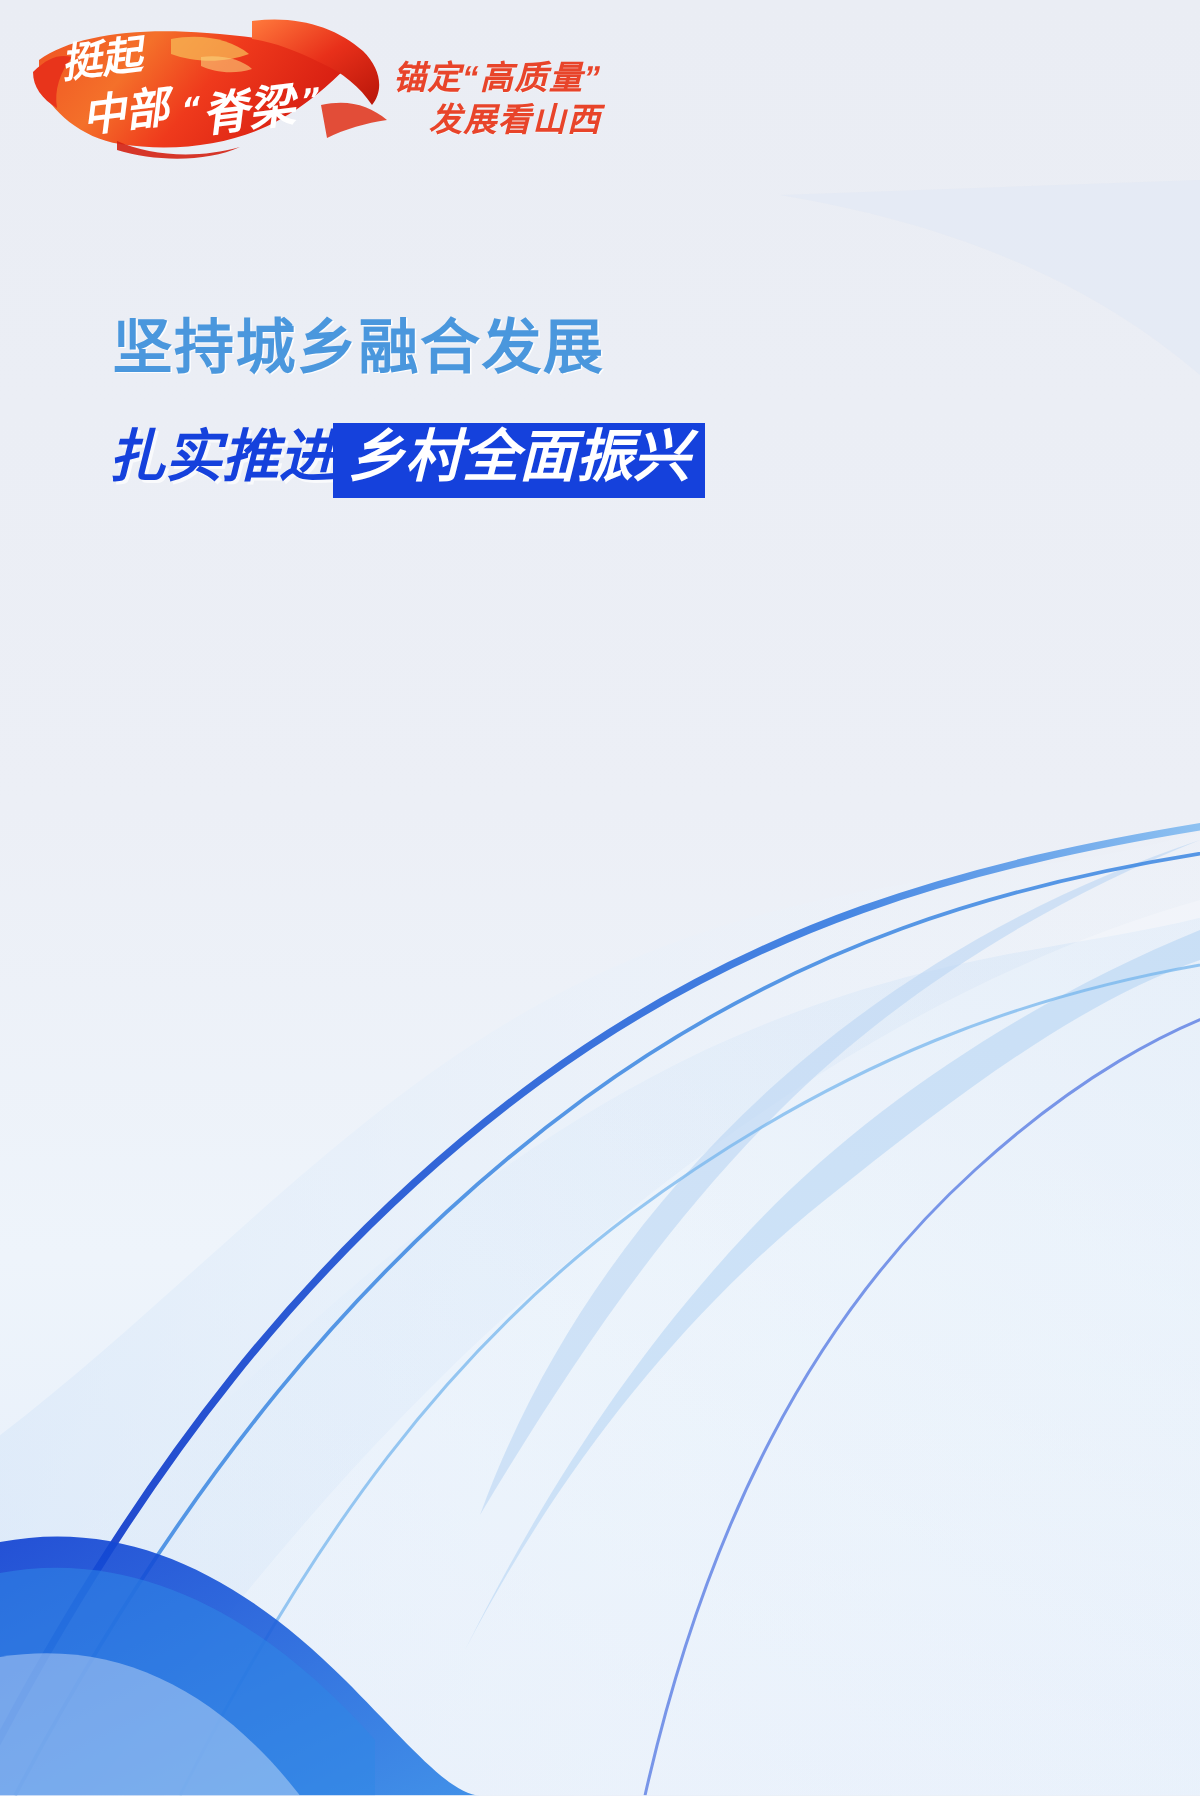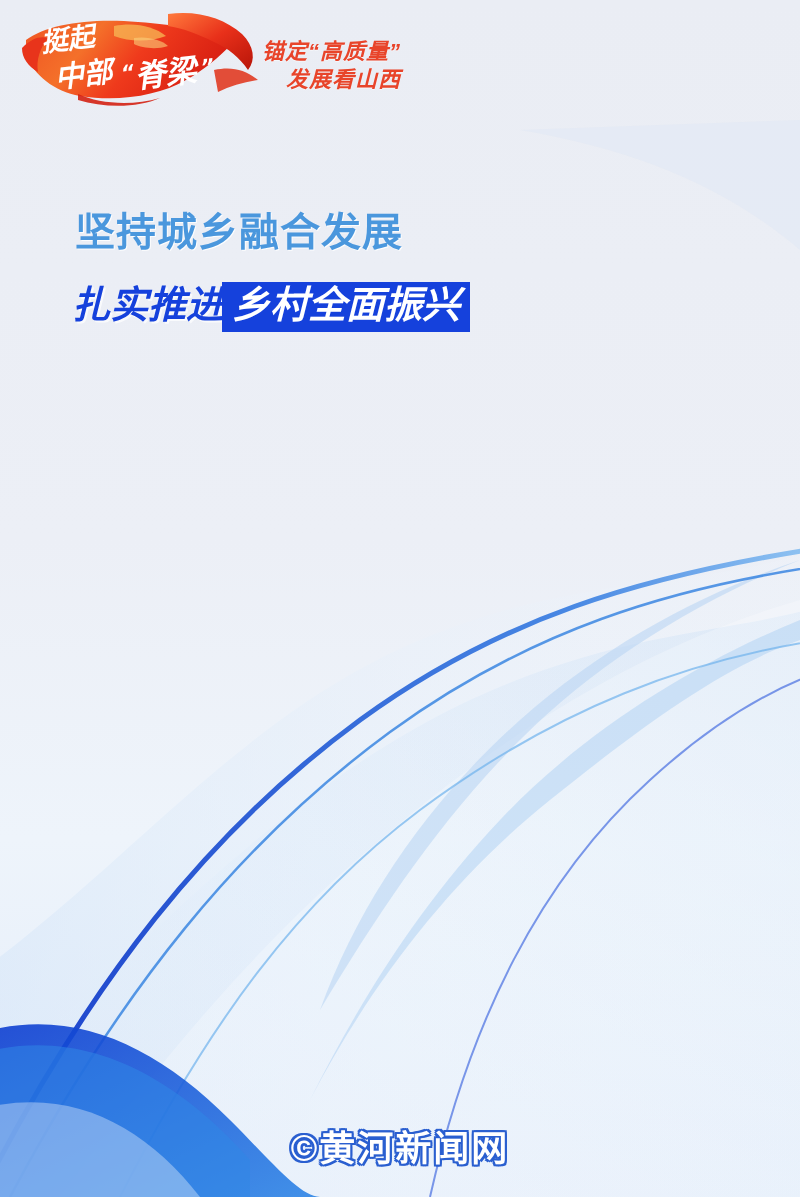--- a/index.html
+++ b/index.html
@@ -392,15 +392,14 @@
           <rect x="714" y="206" width="6" height="30" rx="3"></rect>
           <rect x="726" y="200" width="6" height="34" rx="3"></rect>
           <rect x="738" y="206" width="6" height="30" rx="3"></rect>
         </g>
 
         <path d="M 596 120 L 604 122 L 222 330 L 206 330 Z" fill="#7fa8c8" opacity=".45"></path>
       </g>
     </svg>
   </div>
 
-  <div class="watermark">©黄河新闻网</div>
 
 </div>
 
 </body></html>

